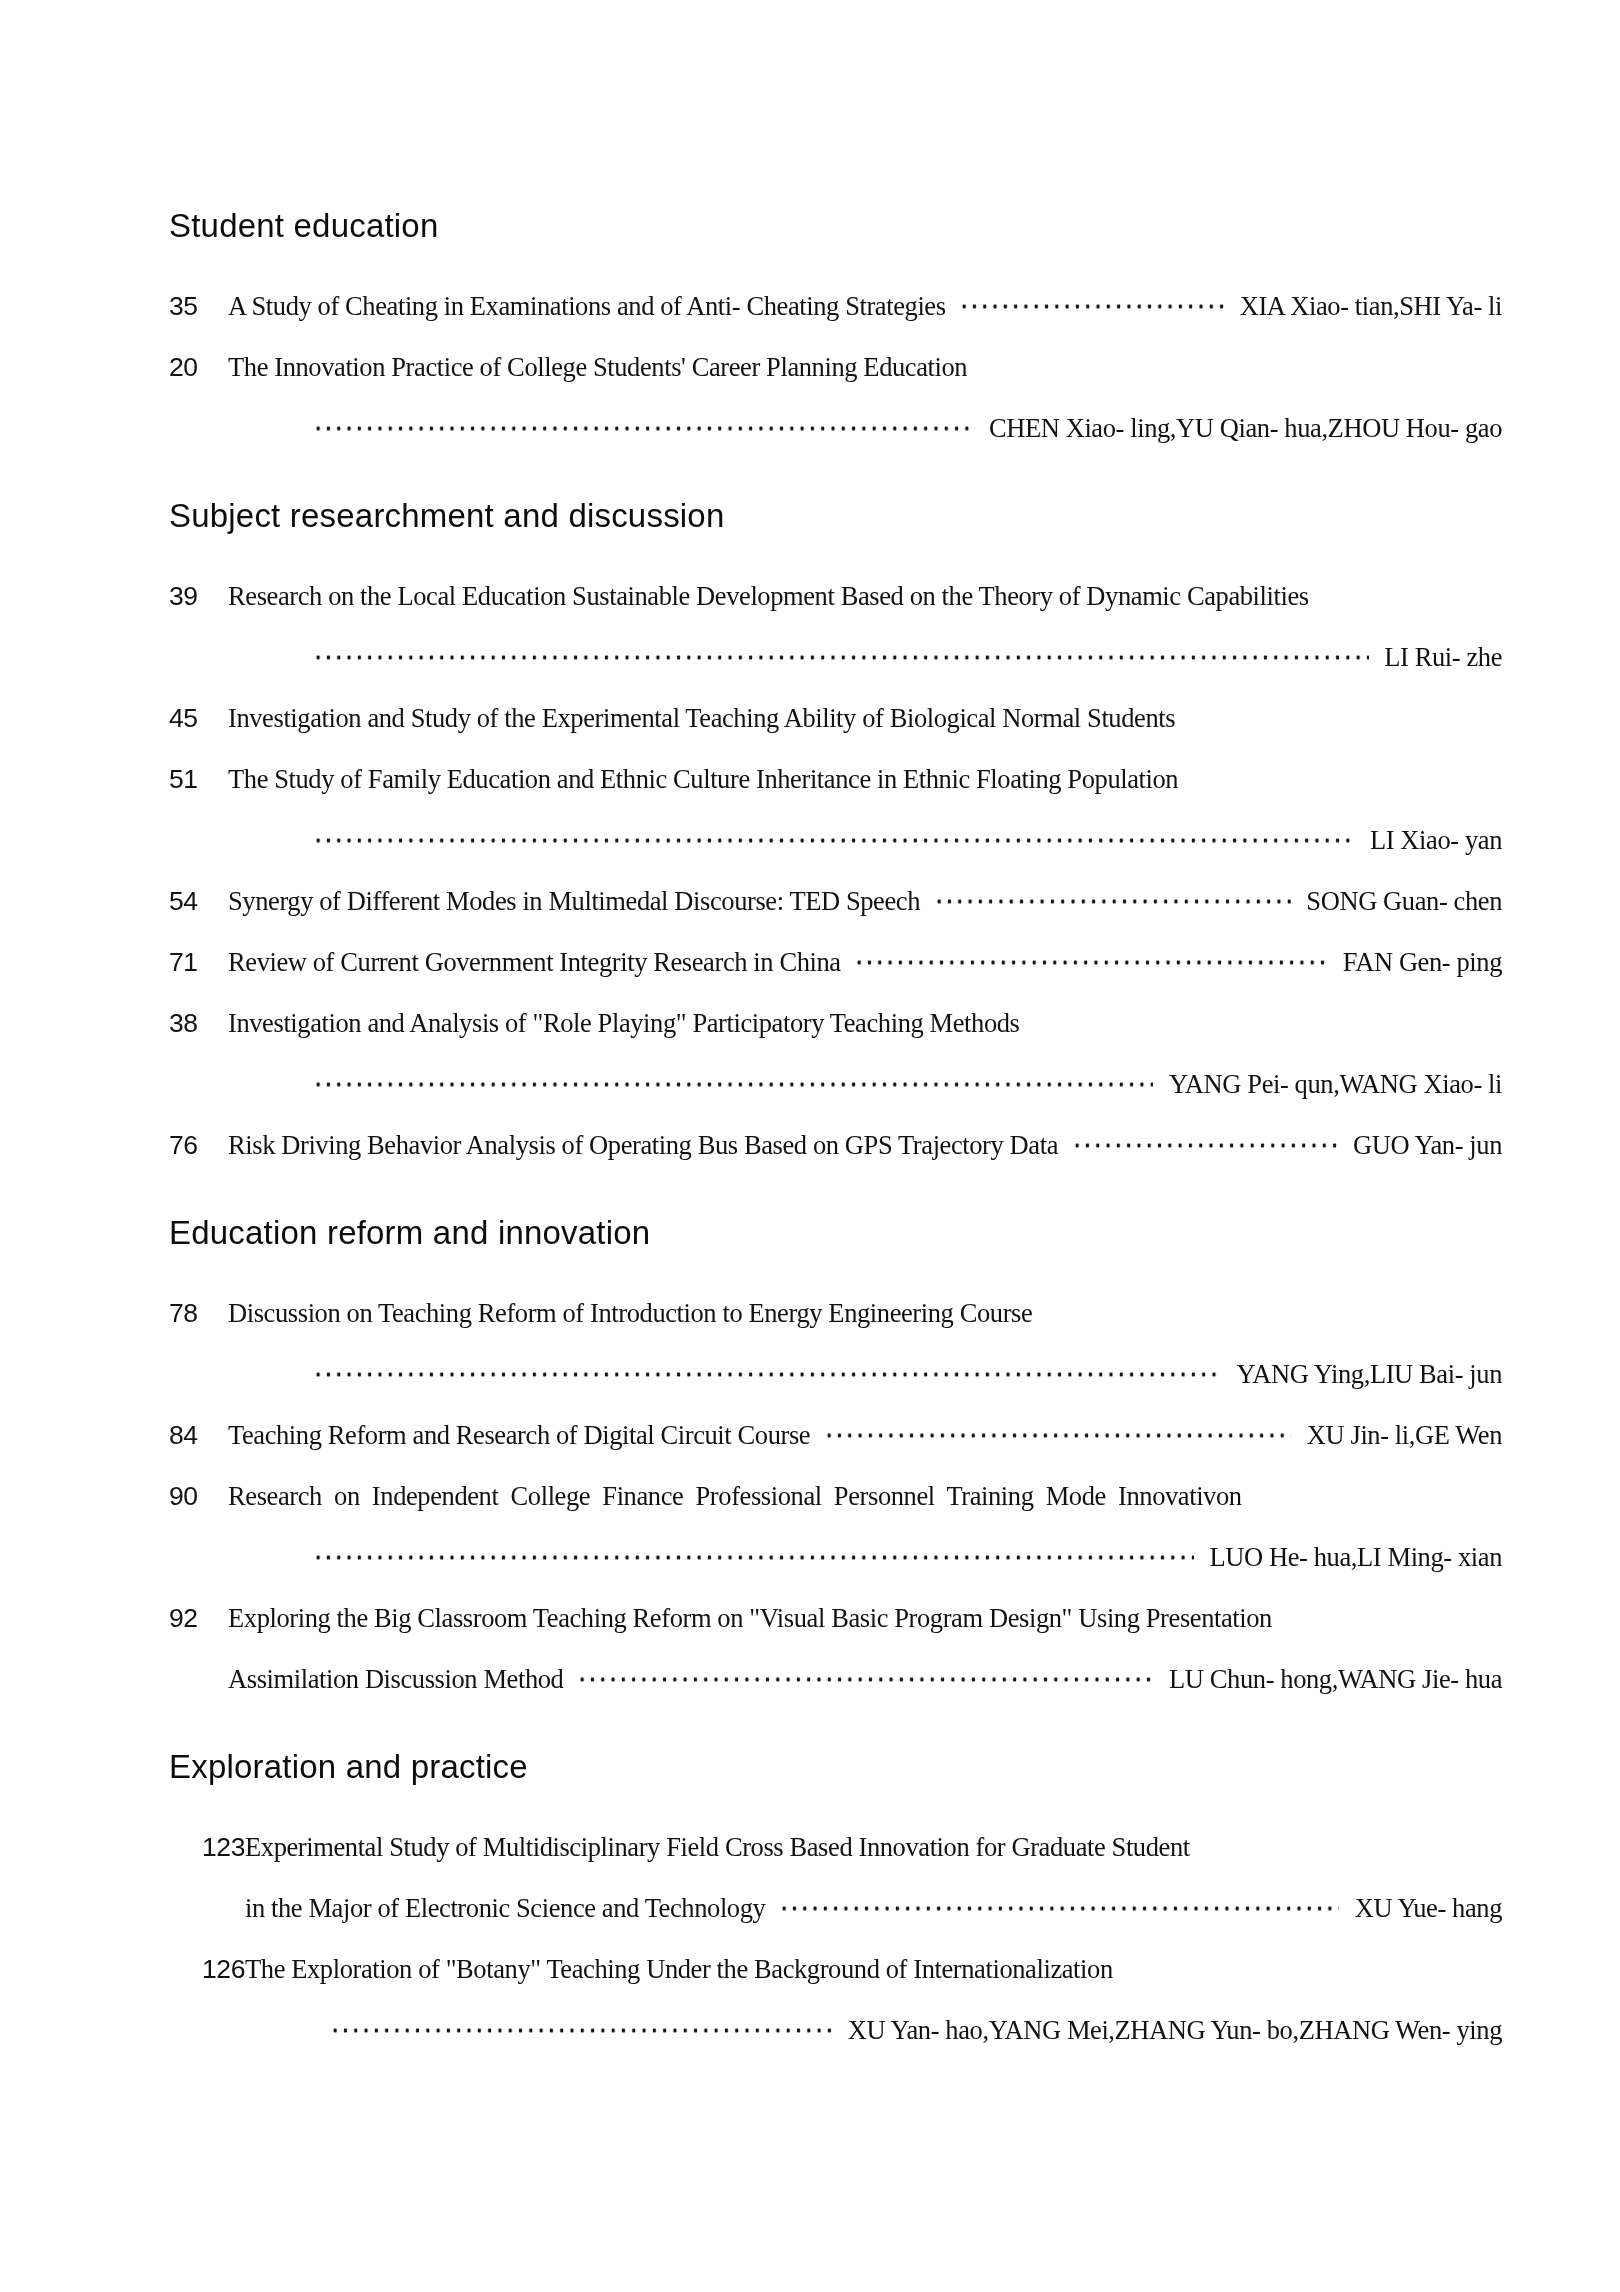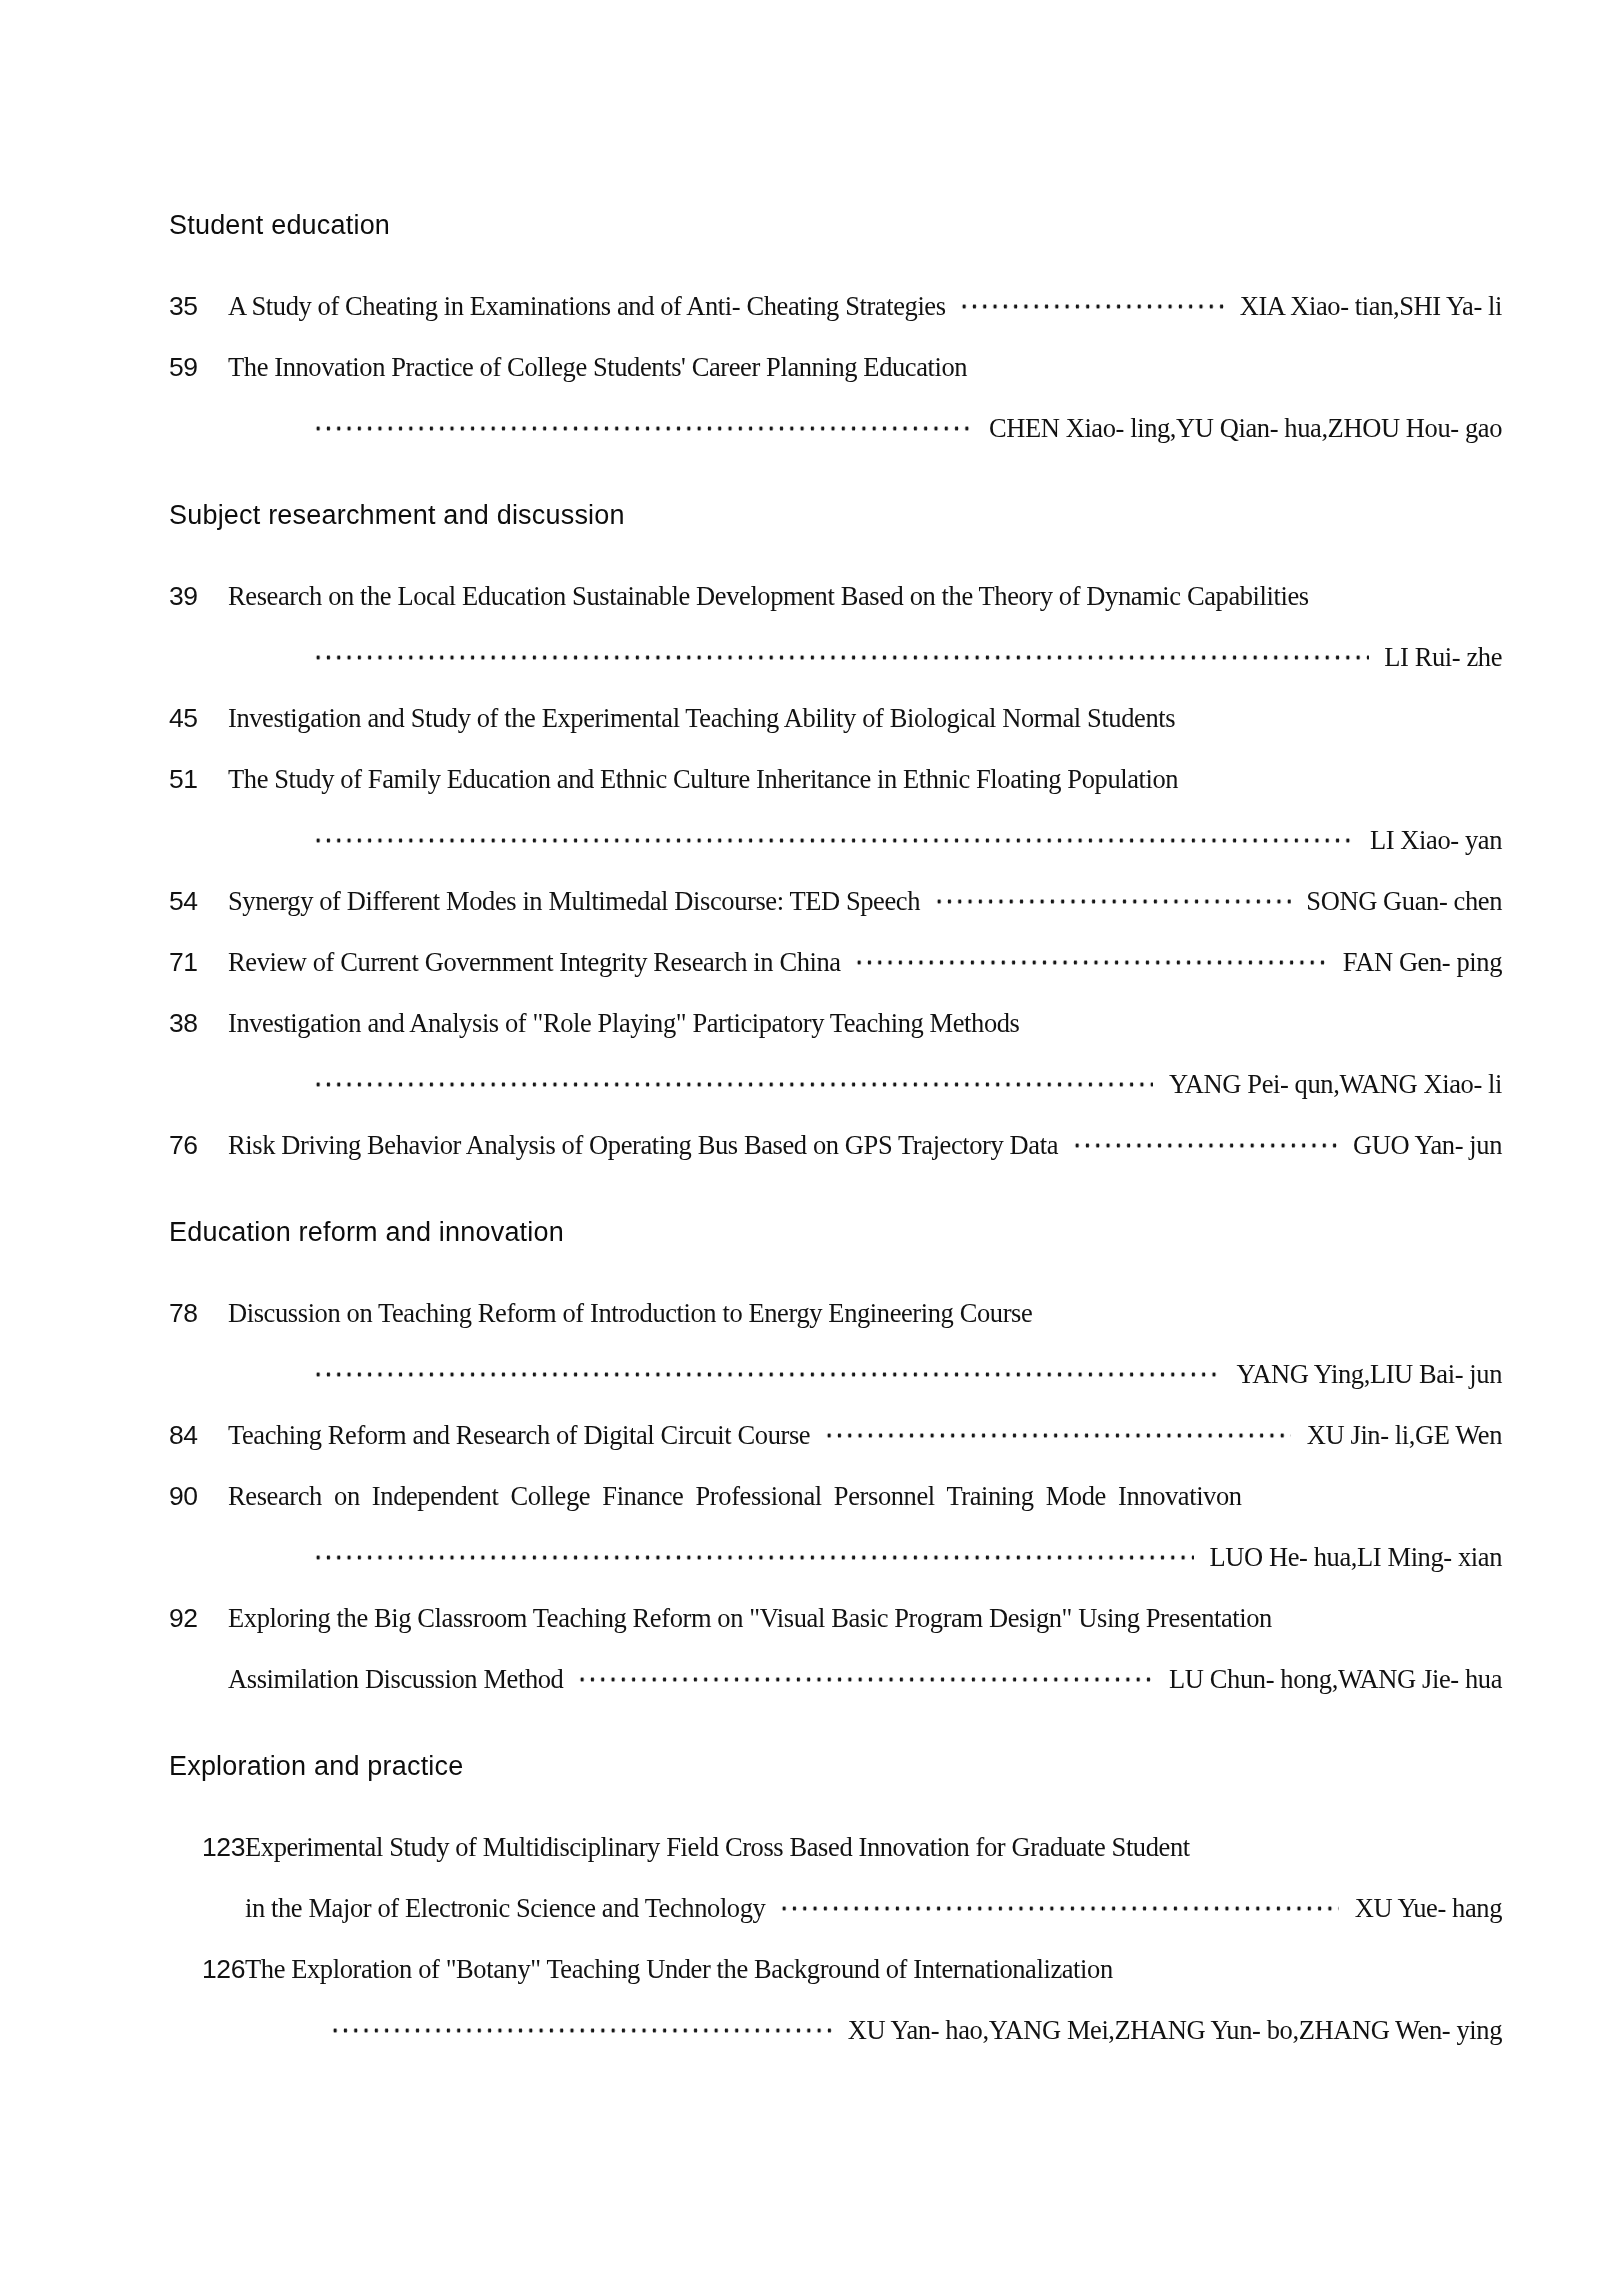--- a/index.html
+++ b/index.html
@@ -12,21 +12,21 @@
     overflow:hidden;
   }
   .content{
     position:absolute;
     left:169px;top:206px;
     width:1333px;
     font-size:26.5px;
     letter-spacing:-0.4px;
   }
   .section-heading{
-    font-size:27px;
+    font-size:33px;
     line-height:39px;
     letter-spacing:0.2px;
     color:#0d0d0d;
     margin:37px 0 31px 0;
     white-space:nowrap;
   }
   .section:first-child .section-heading{margin-top:0;}
   .row{
     display:flex;
     align-items:center;
@@ -68,21 +68,21 @@
         <div class="section-heading">Student education</div>
         <div class="row">
           <span class="num">35</span>
           <span class="line">
             <span class="title">A Study of Cheating in Examinations and of Anti- Cheating Strategies</span>
             <span class="dots"></span>
             <span class="authors">XIA Xiao- tian,SHI Ya- li</span>
           </span>
         </div>
         <div class="row">
-          <span class="num">59</span>
+          <span class="num">20</span>
           <span class="line">
             <span class="title">The Innovation Practice of College Students' Career Planning Education</span>
           </span>
         </div>
         <div class="row">
           <span class="num"></span>
           <span class="line">
             <span class="indent"></span>
             <span class="dots"></span>
             <span class="authors">CHEN Xiao- ling,YU Qian- hua,ZHOU Hou- gao</span>

